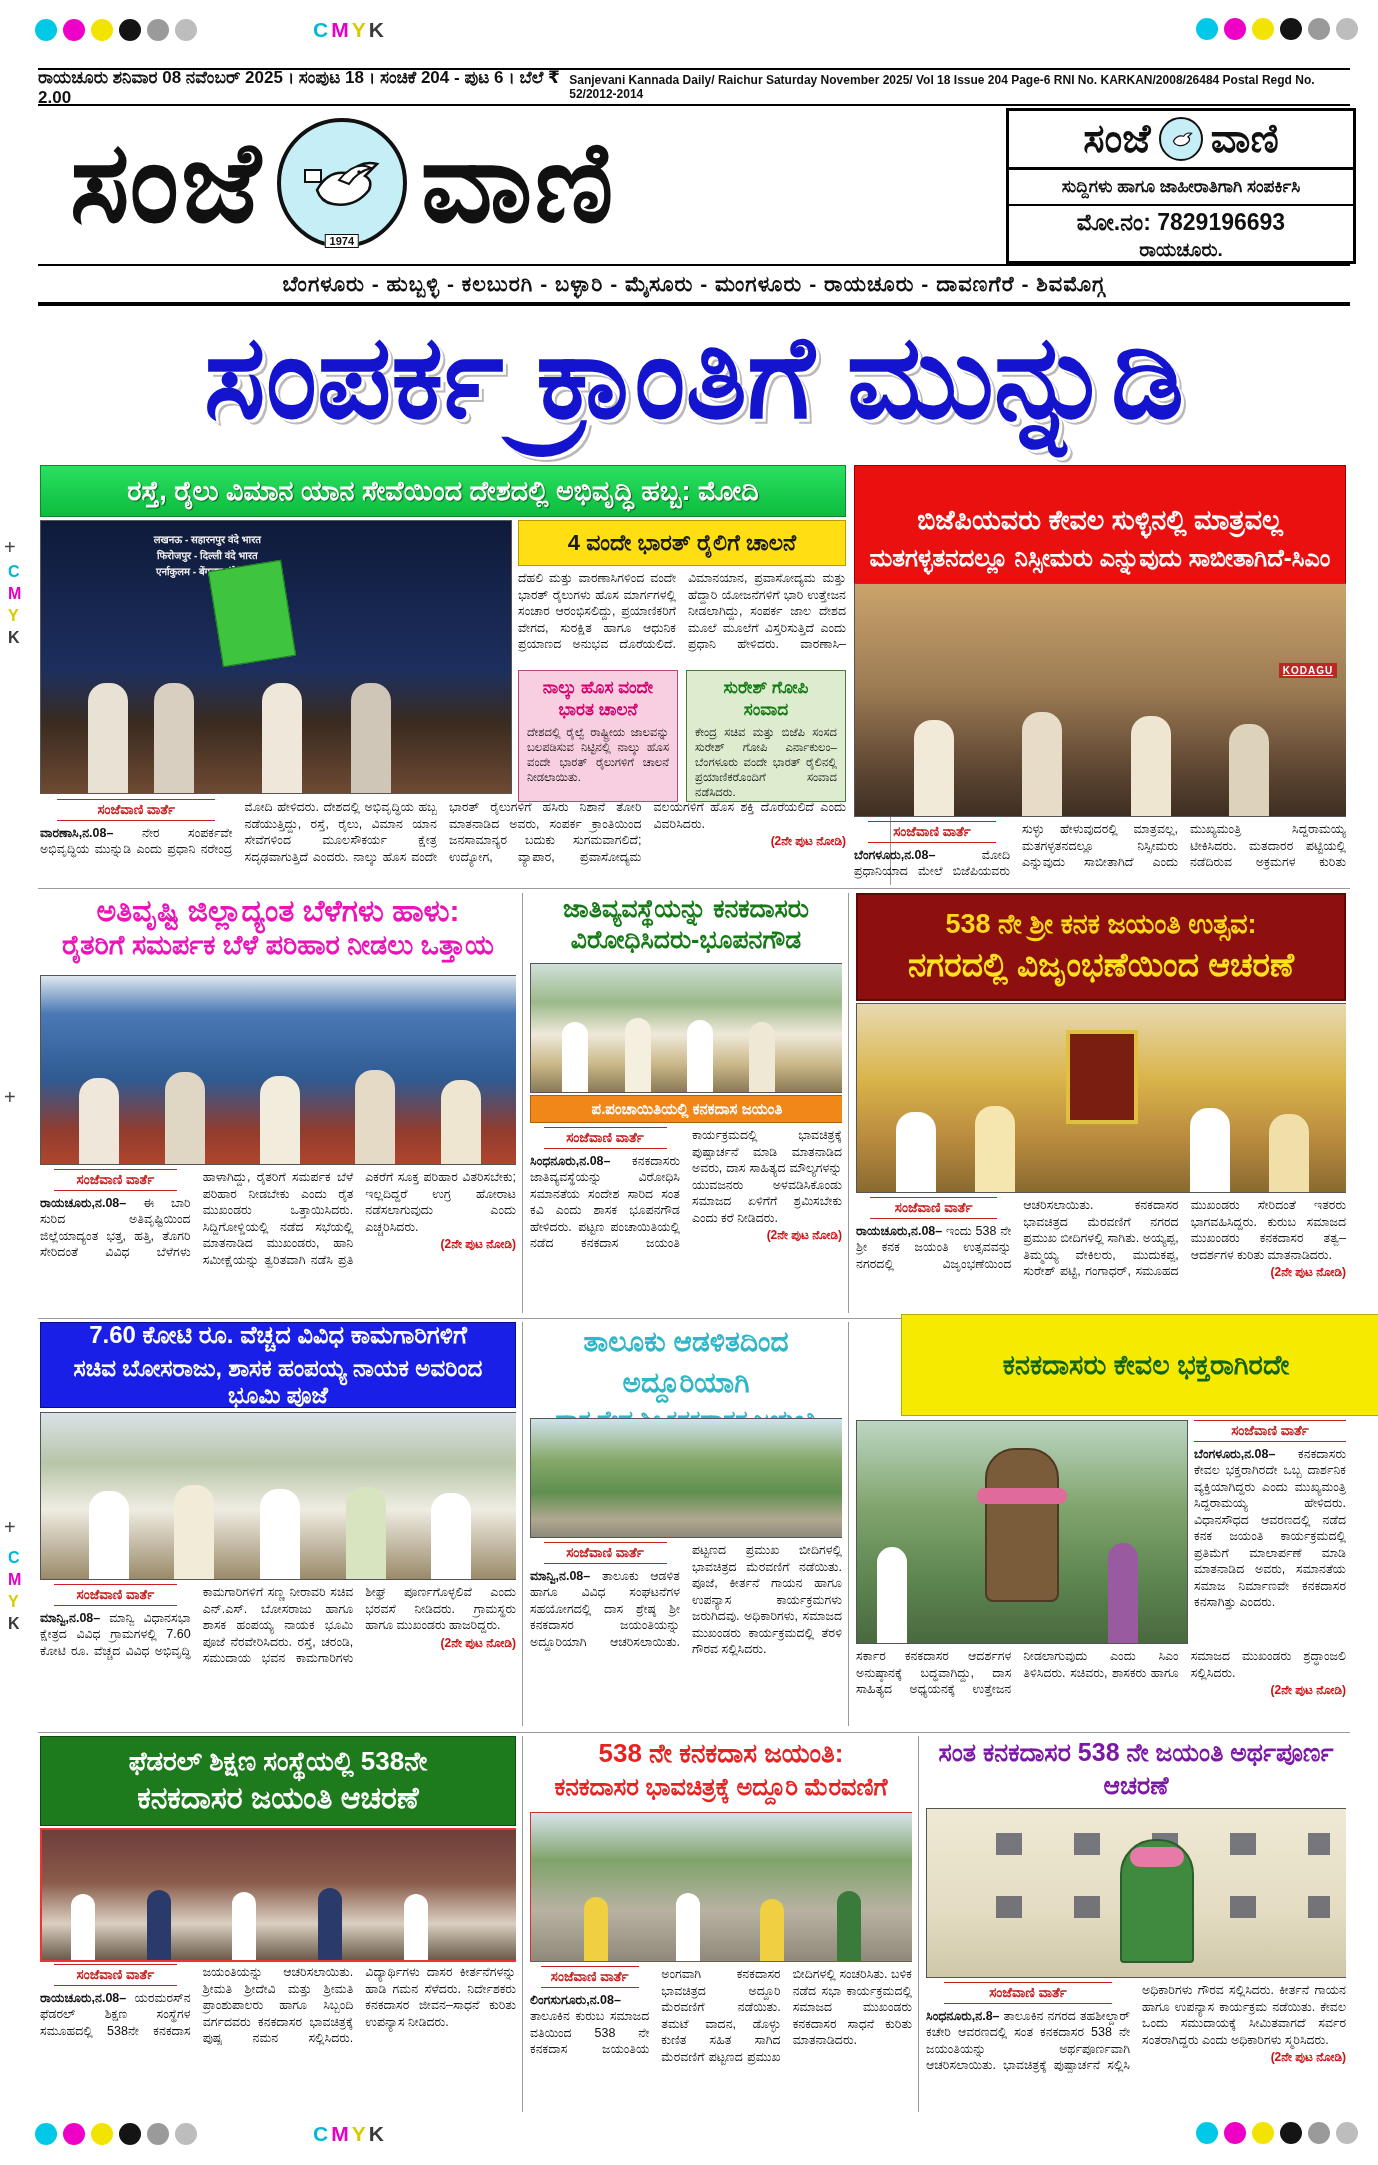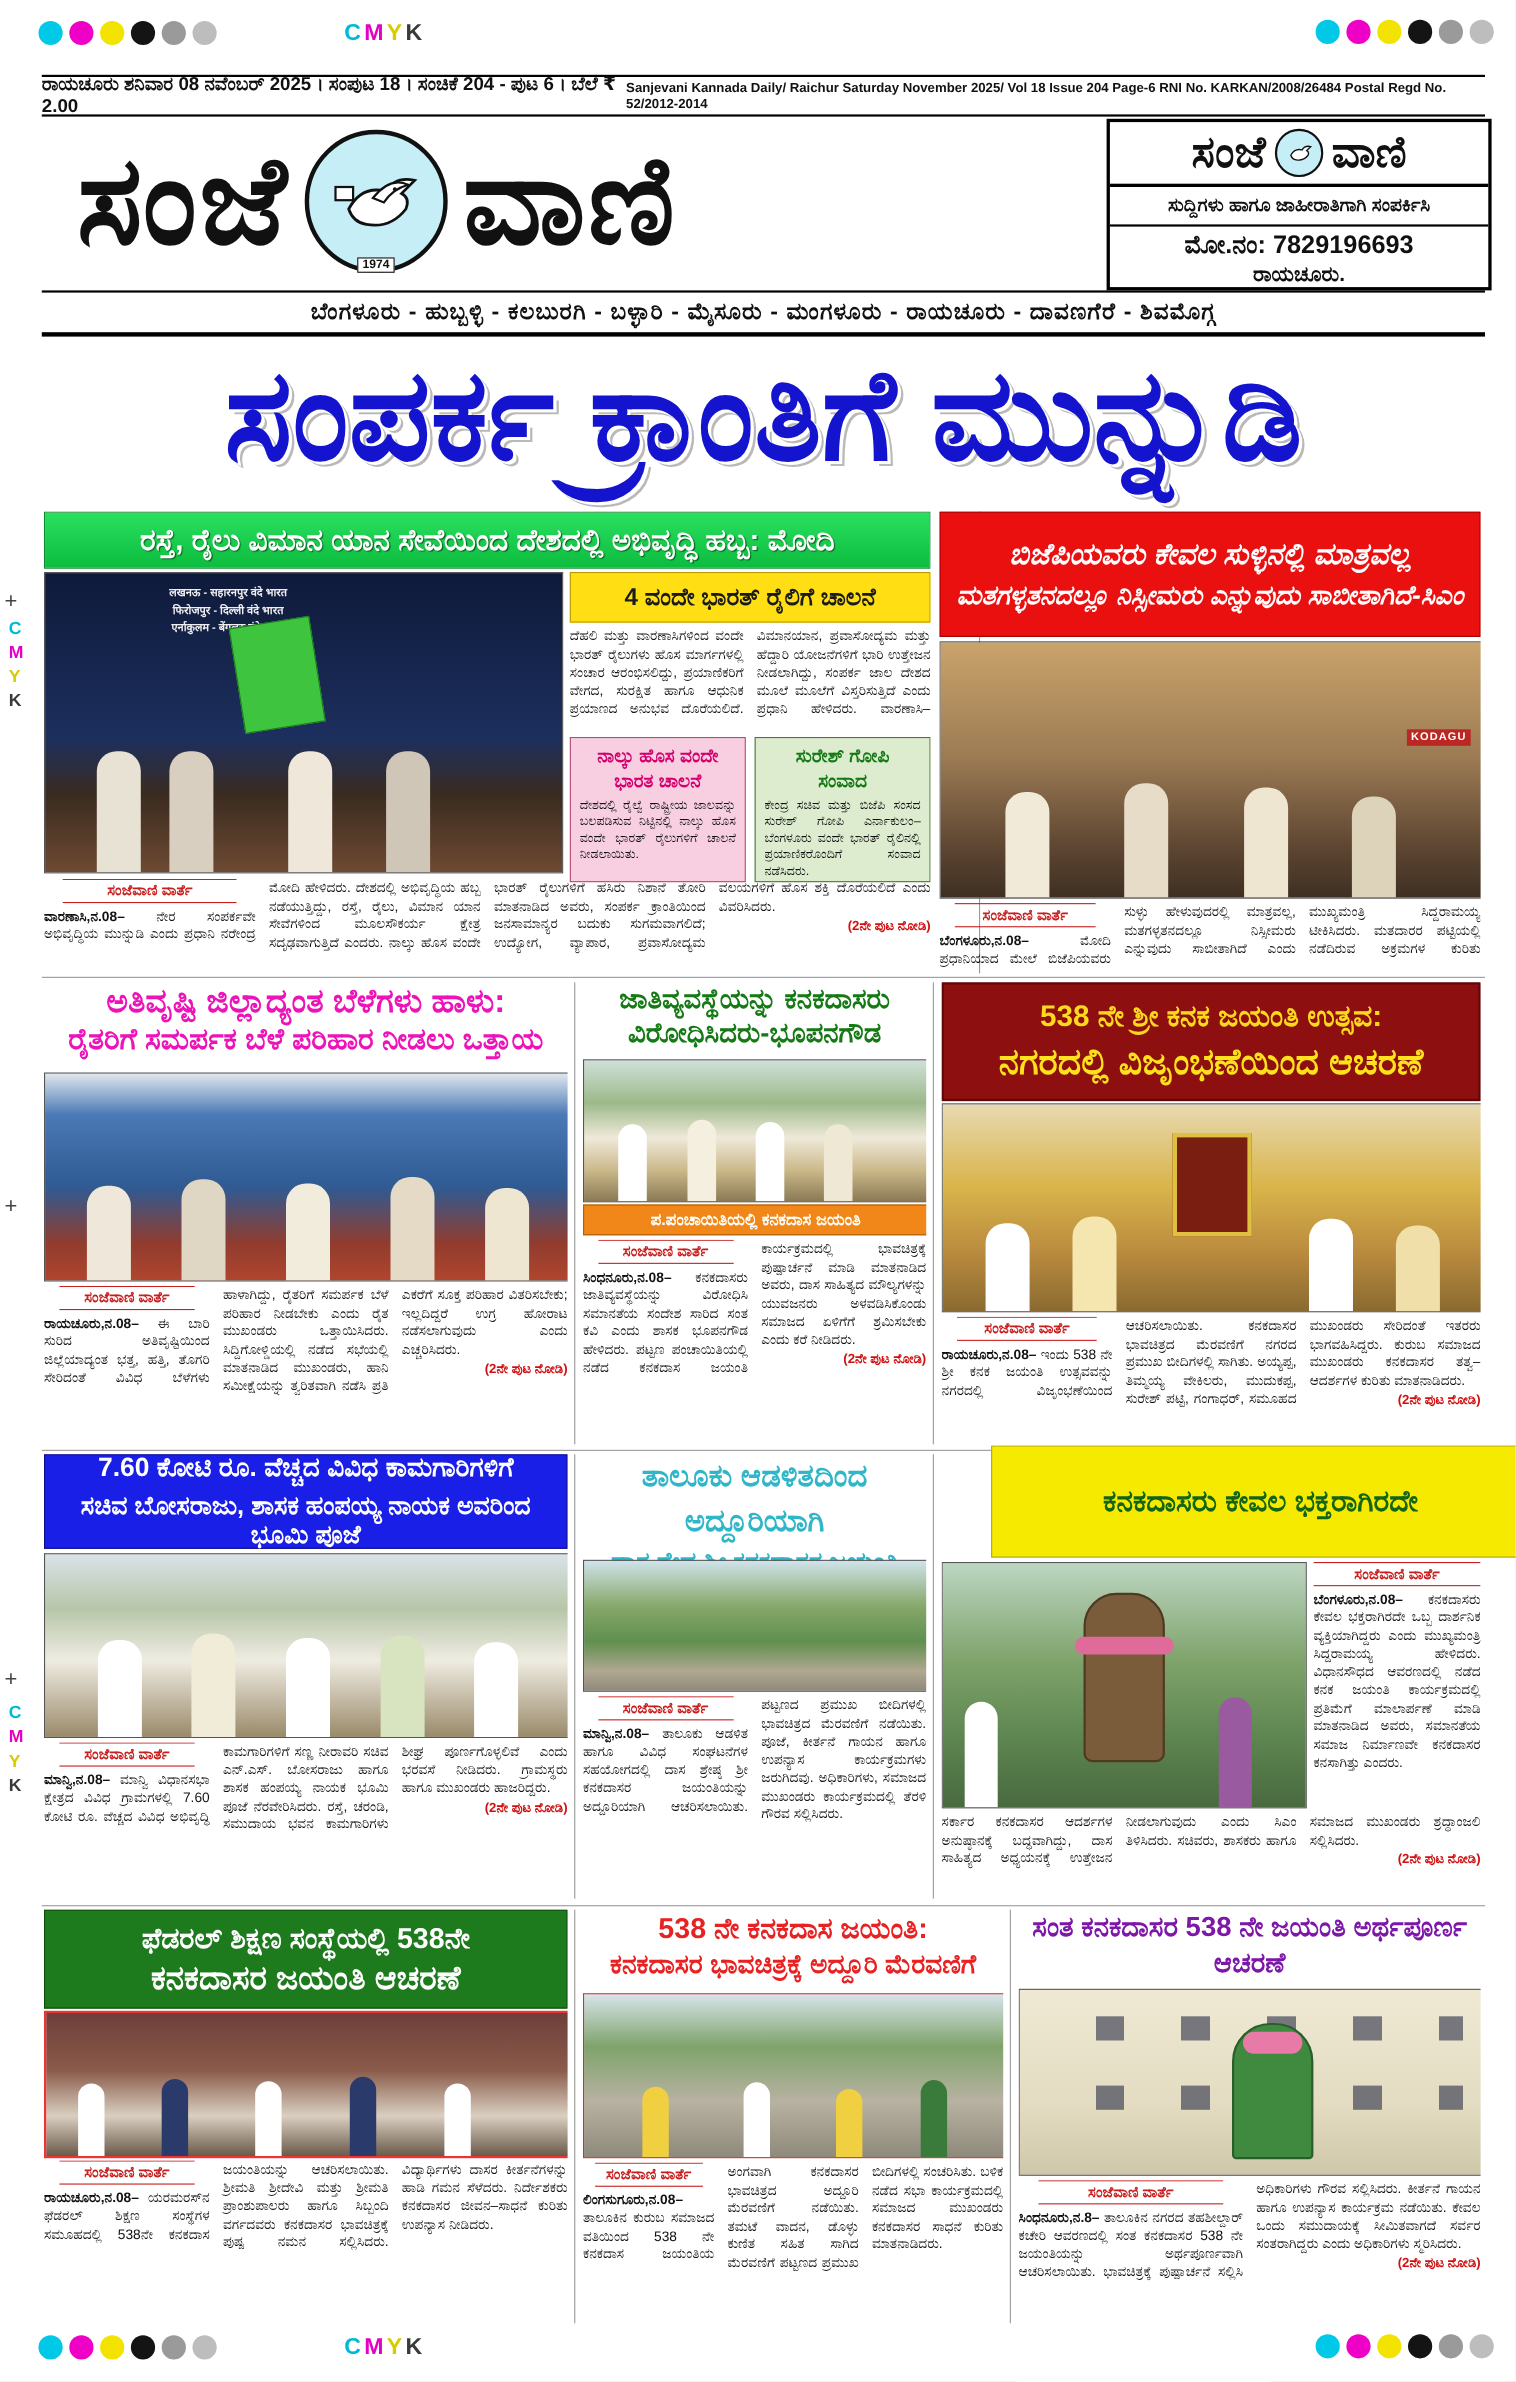--- a/index.html
+++ b/index.html
@@ -82,21 +82,21 @@
   .strip-orange{background:#f08718;color:#fff;font-weight:bold;font-size:15px;height:26px;
                 display:flex;align-items:center;justify-content:center;border:1px solid #b05e08;}
   
   .ph-modi{background:linear-gradient(180deg,#0e1a3a 0%,#1d2f5e 55%,#3a2b20 74%,#6e4a33 100%);}
   .ph-lines{position:absolute;left:24%;top:4%;color:#eee;font-size:10px;line-height:1.6;text-align:center;font-weight:bold;}
   .flag{position:absolute;left:37%;top:16%;width:72px;height:95px;background:#3ec43e;transform:rotate(-9deg);
         border:1px solid #1d7a1d;}
   .fig{position:absolute;bottom:0;width:40px;height:110px;border-radius:18px 18px 0 0;}
   .ph-cm{background:linear-gradient(180deg,#caa36b 0%,#9c7b54 45%,#5e4632 80%,#3e2f22 100%);}
   .kodagu{position:absolute;right:2%;top:34%;background:rgba(190,30,30,.9);color:#fff;font-size:10px;
-          font-weight:bold;padding:2px 4px;letter-spacing:1px;}
+          font-weight:bold;padding:2px 4px;letter-spacing:1px;text-decoration:underline;}
   .ph-rain{background:linear-gradient(180deg,#dfe7ee 0%,#4a79b5 20%,#2f5a92 55%,#913c2e 82%,#b0452e 100%);}
   .ph-caste{background:linear-gradient(180deg,#cfe0d8 0%,#9cb98a 30%,#efe9da 55%,#cbb98a 78%,#8a7a55 100%);}
   .ph-utsav{background:linear-gradient(180deg,#e8d9b0 0%,#d9b44a 40%,#b98a3e 72%,#8a6a30 100%);}
   .portrait{position:absolute;left:50%;top:14%;transform:translateX(-50%);width:64px;height:86px;
             background:#7a1e12;border:4px solid #e0c040;}
   .ph-bhoomi{background:linear-gradient(180deg,#d9e2e8 0%,#b7c6a8 30%,#efece2 58%,#9a8a6a 100%);}
   .ph-taluk{background:linear-gradient(180deg,#cfe3ea 0%,#86a86a 35%,#5f8f4f 62%,#b0a890 85%,#8f897b 100%);}
   .ph-statue{background:linear-gradient(180deg,#bcd6c2 0%,#7fa36b 40%,#5d8550 72%,#49693f 100%);}
   .statue{position:absolute;left:50%;top:12%;transform:translateX(-50%);width:70px;height:150px;
           background:#7a5b3a;border-radius:30px 30px 8px 8px;border:2px solid #4e3a22;}
@@ -231,21 +231,21 @@
       <span class="byline">ಸಂಜೆವಾಣಿ ವಾರ್ತೆ</span>
       <span class="dl">ವಾರಣಾಸಿ,ನ.08–</span>
       <span>ನೇರ ಸಂಪರ್ಕವೇ ಅಭಿವೃದ್ಧಿಯ ಮುನ್ನುಡಿ ಎಂದು ಪ್ರಧಾನಿ ನರೇಂದ್ರ ಮೋದಿ ಹೇಳಿದರು. ದೇಶದಲ್ಲಿ ಅಭಿವೃದ್ಧಿಯ ಹಬ್ಬ ನಡೆಯುತ್ತಿದ್ದು, ರಸ್ತೆ, ರೈಲು, ವಿಮಾನ ಯಾನ ಸೇವೆಗಳಿಂದ ಮೂಲಸೌಕರ್ಯ ಕ್ಷೇತ್ರ ಸದೃಢವಾಗುತ್ತಿದೆ ಎಂದರು. ನಾಲ್ಕು ಹೊಸ ವಂದೇ ಭಾರತ್ ರೈಲುಗಳಿಗೆ ಹಸಿರು ನಿಶಾನೆ ತೋರಿ ಮಾತನಾಡಿದ ಅವರು, ಸಂಪರ್ಕ ಕ್ರಾಂತಿಯಿಂದ ಜನಸಾಮಾನ್ಯರ ಬದುಕು ಸುಗಮವಾಗಲಿದೆ; ಉದ್ಯೋಗ, ವ್ಯಾಪಾರ, ಪ್ರವಾಸೋದ್ಯಮ ವಲಯಗಳಿಗೆ ಹೊಸ ಶಕ್ತಿ ದೊರೆಯಲಿದೆ ಎಂದು ವಿವರಿಸಿದರು.</span>
       <span class="marker">(2ನೇ ಪುಟ ನೋಡಿ)</span>
     </div>
   </div>
 
   <div class="vrule" style="left:890px;top:465px;height:420px;"></div>
 
   <div class="art" style="left:854px;top:465px;width:492px;height:420px;">
-    <div class="banner banner-red" style="height:112px;padding:0 6px;font-style:italic;">
+    <div class="banner banner-red" style="height:112px;padding:16px 6px;">
       <div style="font-size:27px;">ಬಿಜೆಪಿಯವರು ಕೇವಲ ಸುಳ್ಳಿನಲ್ಲಿ ಮಾತ್ರವಲ್ಲ</div>
       <div style="font-size:24px;margin-top:8px;">ಮತಗಳ್ಳತನದಲ್ಲೂ ನಿಸ್ಸೀಮರು ಎನ್ನುವುದು ಸಾಬೀತಾಗಿದೆ-ಸಿಎಂ</div>
     </div>
     <div class="photo ph-cm" style="position:absolute;left:0;top:118px;width:492px;height:232px;">
       <span class="kodagu">KODAGU</span>
       <div class="fig" style="left:12%;background:#f2ead8;height:96px;"></div>
       <div class="fig" style="left:34%;background:#e6dcc8;height:104px;"></div>
       <div class="fig" style="left:56%;background:#efe6d2;height:100px;"></div>
       <div class="fig" style="left:76%;background:#ddd2ba;height:92px;"></div>
     </div>

